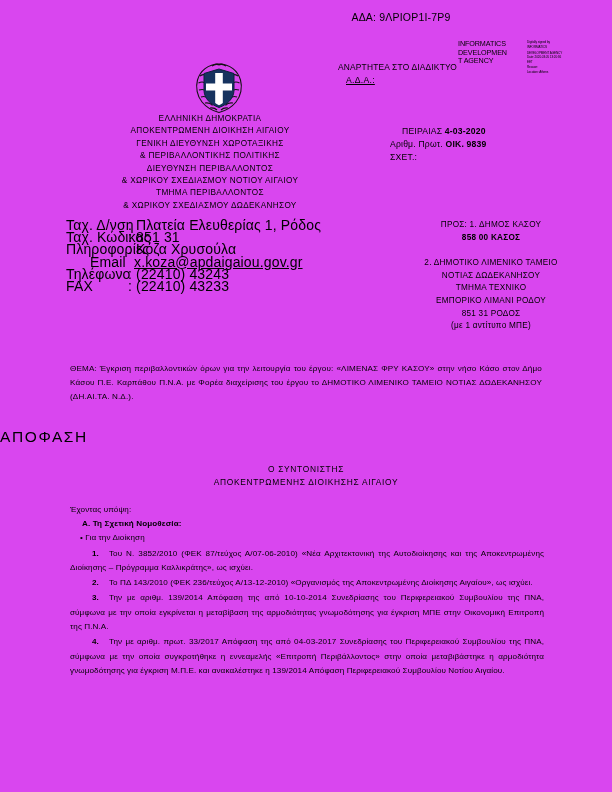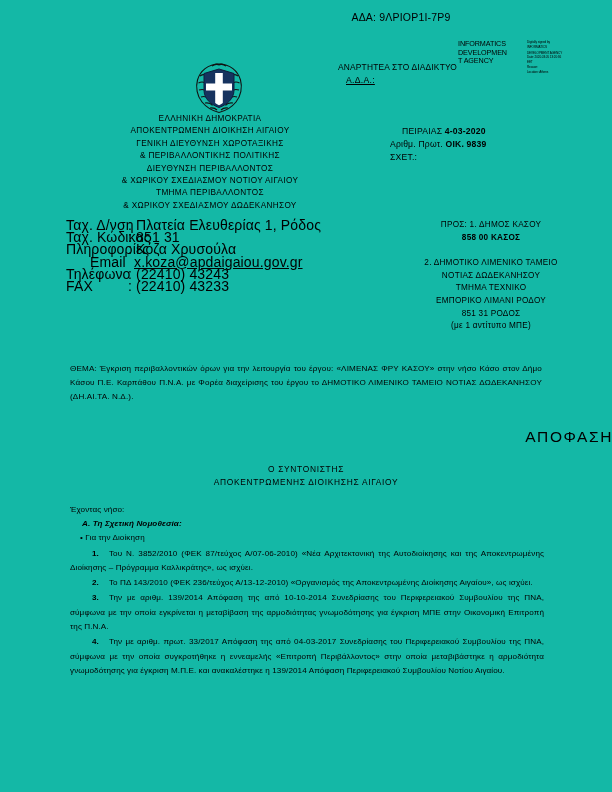--- a/index.html
+++ b/index.html
@@ -9,21 +9,21 @@
     background: #ffffff;
   }
   body {
     font-family: "Liberation Sans", sans-serif;
     color: #000000;
   }
   .page {
     position: relative;
     width: 612px;
     height: 792px;
-    background: #14b8a6;
+    background: #d946ef;
     overflow: hidden;
   }
 
   
   .ada-top {
     position: absolute;
     top: 11px;
     left: 0;
     width: 612px;
     text-align: center;
@@ -155,24 +155,23 @@
     letter-spacing: 0.15px;
     text-align: justify;
   }
 
   
   .apofasi {
     position: absolute;
     top: 428px;
     left: 0;
     width: 592px;
-    text-align: right;
+    text-align: left;
     font-size: 15.5px;
     letter-spacing: 1.6px;
-    padding-left: 21px;
   }
   .subtitle {
     position: absolute;
     top: 463px;
     left: 0;
     width: 612px;
     text-align: center;
     font-size: 8.4px;
     line-height: 13.4px;
     letter-spacing: 0.7px;
@@ -182,21 +181,20 @@
   .body-sec {
     position: absolute;
     top: 503px;
     left: 70px;
     width: 474px;
     font-size: 8.1px;
     letter-spacing: 0.1px;
   }
   .body-sec .lead { line-height: 13.6px; }
   .body-sec .sub-a {
-    font-style: italic;
     font-weight: bold;
     padding-left: 12px;
     line-height: 14.4px;
   }
   .body-sec .bullet {
     padding-left: 10px;
     line-height: 14.6px;
   }
   .item {
     text-align: justify;
@@ -315,21 +313,21 @@
 
   <div class="subject">ΘΕΜΑ: Έγκριση περιβαλλοντικών όρων για την λειτουργία του έργου: «ΛΙΜΕΝΑΣ ΦΡΥ ΚΑΣΟΥ» στην νήσο Κάσο  στον Δήμο Κάσου Π.Ε. Καρπάθου Π.Ν.Α.  με Φορέα διαχείρισης του έργου το ΔΗΜΟΤΙΚΟ ΛΙΜΕΝΙΚΟ ΤΑΜΕΙΟ ΝΟΤΙΑΣ ΔΩΔΕΚΑΝΗΣΟΥ (ΔΗ.ΑΙ.ΤΑ. Ν.Δ.).</div>
 
   <div class="apofasi">ΑΠΟΦΑΣΗ</div>
   <div class="subtitle">
     <div>Ο ΣΥΝΤΟΝΙΣΤΗΣ</div>
     <div>ΑΠΟΚΕΝΤΡΩΜΕΝΗΣ ΔΙΟΙΚΗΣΗΣ ΑΙΓΑΙΟΥ</div>
   </div>
 
   <div class="body-sec">
-    <div class="lead">Έχοντας νήσο:</div>
+    <div class="lead">Έχοντας υπόψη:</div>
     <div class="sub-a">Α.  Τη Σχετική Νομοθεσία:</div>
     <div class="bullet">• Για την Διοίκηση</div>
 
     <div class="item">
       <span class="num">1.</span><span>Του Ν. 3852/2010 (ΦΕΚ 87/τεύχος Α/07-06-2010) «Νέα Αρχιτεκτονική της Αυτοδιοίκησης και της Αποκεντρωμένης Διοίκησης – Πρόγραμμα Καλλικράτης», ως ισχύει.</span>
     </div>
     <div class="item">
       <span class="num">2.</span><span>Το ΠΔ 143/2010 (ΦΕΚ 236/τεύχος Α/13-12-2010) «Οργανισμός της Αποκεντρωμένης Διοίκησης Αιγαίου», ως ισχύει.</span>
     </div>
     <div class="item">

